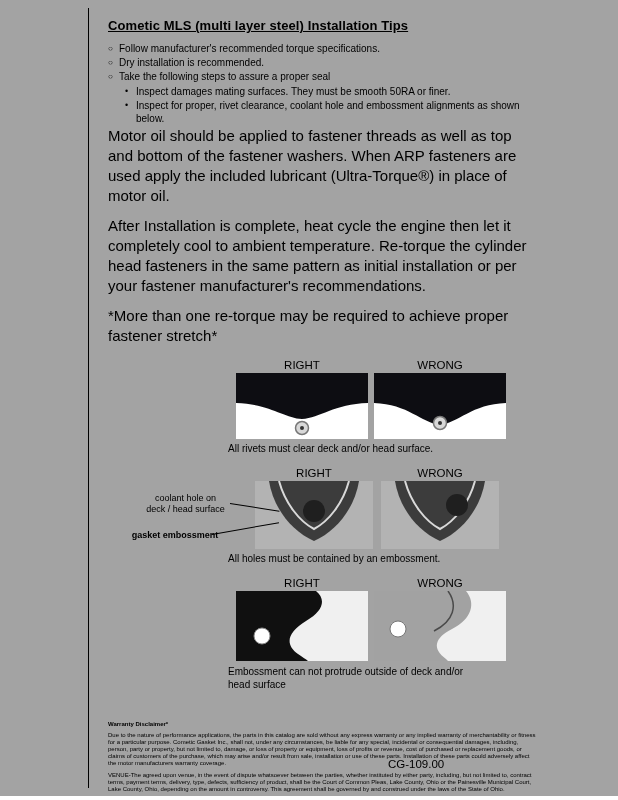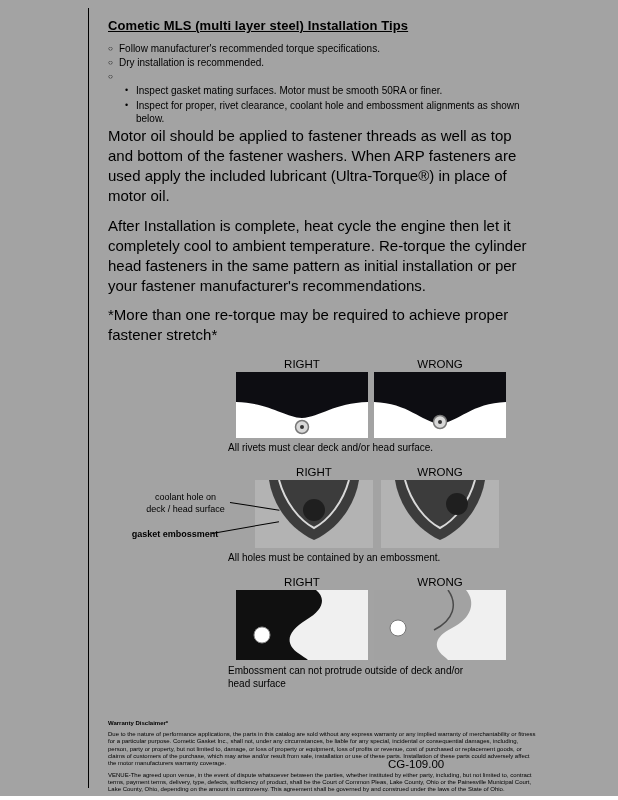--- a/index.html
+++ b/index.html
@@ -82,24 +82,25 @@
       <div class="bitem">
         <span class="bmark">○</span>
         <span>Follow manufacturer's recommended torque specifications.</span>
       </div>
       <div class="bitem">
         <span class="bmark">○</span>
         <span>Dry installation is recommended.</span>
       </div>
       <div class="bitem">
         <span class="bmark">○</span>
+        <span>Take the following steps to assure a proper seal</span>
       </div>
       <div class="bitem sub">
         <span class="bmark">•</span>
-        <span>Inspect gasket mating surfaces.  Motor must be smooth 50RA or finer.</span>
+        <span>Inspect damages mating surfaces.  They must be smooth 50RA or finer.</span>
       </div>
       <div class="bitem sub">
         <span class="bmark">•</span>
         <span>Inspect for proper, rivet clearance, coolant hole and embossment alignments as shown below.</span>
       </div>
     </div>
 
     <div class="para">Motor oil should be applied to fastener threads as well as top and bottom of the fastener washers. When ARP fasteners are used apply the included lubricant (Ultra-Torque®) in place of motor oil.</div>
     <div class="para">After Installation is complete, heat cycle the engine then let it completely cool to ambient temperature. Re-torque the cylinder head fasteners in the same pattern as initial installation or per your fastener manufacturer's recommendations.</div>
     <div class="para note">*More than one re-torque may be required to achieve proper fastener stretch*</div>

